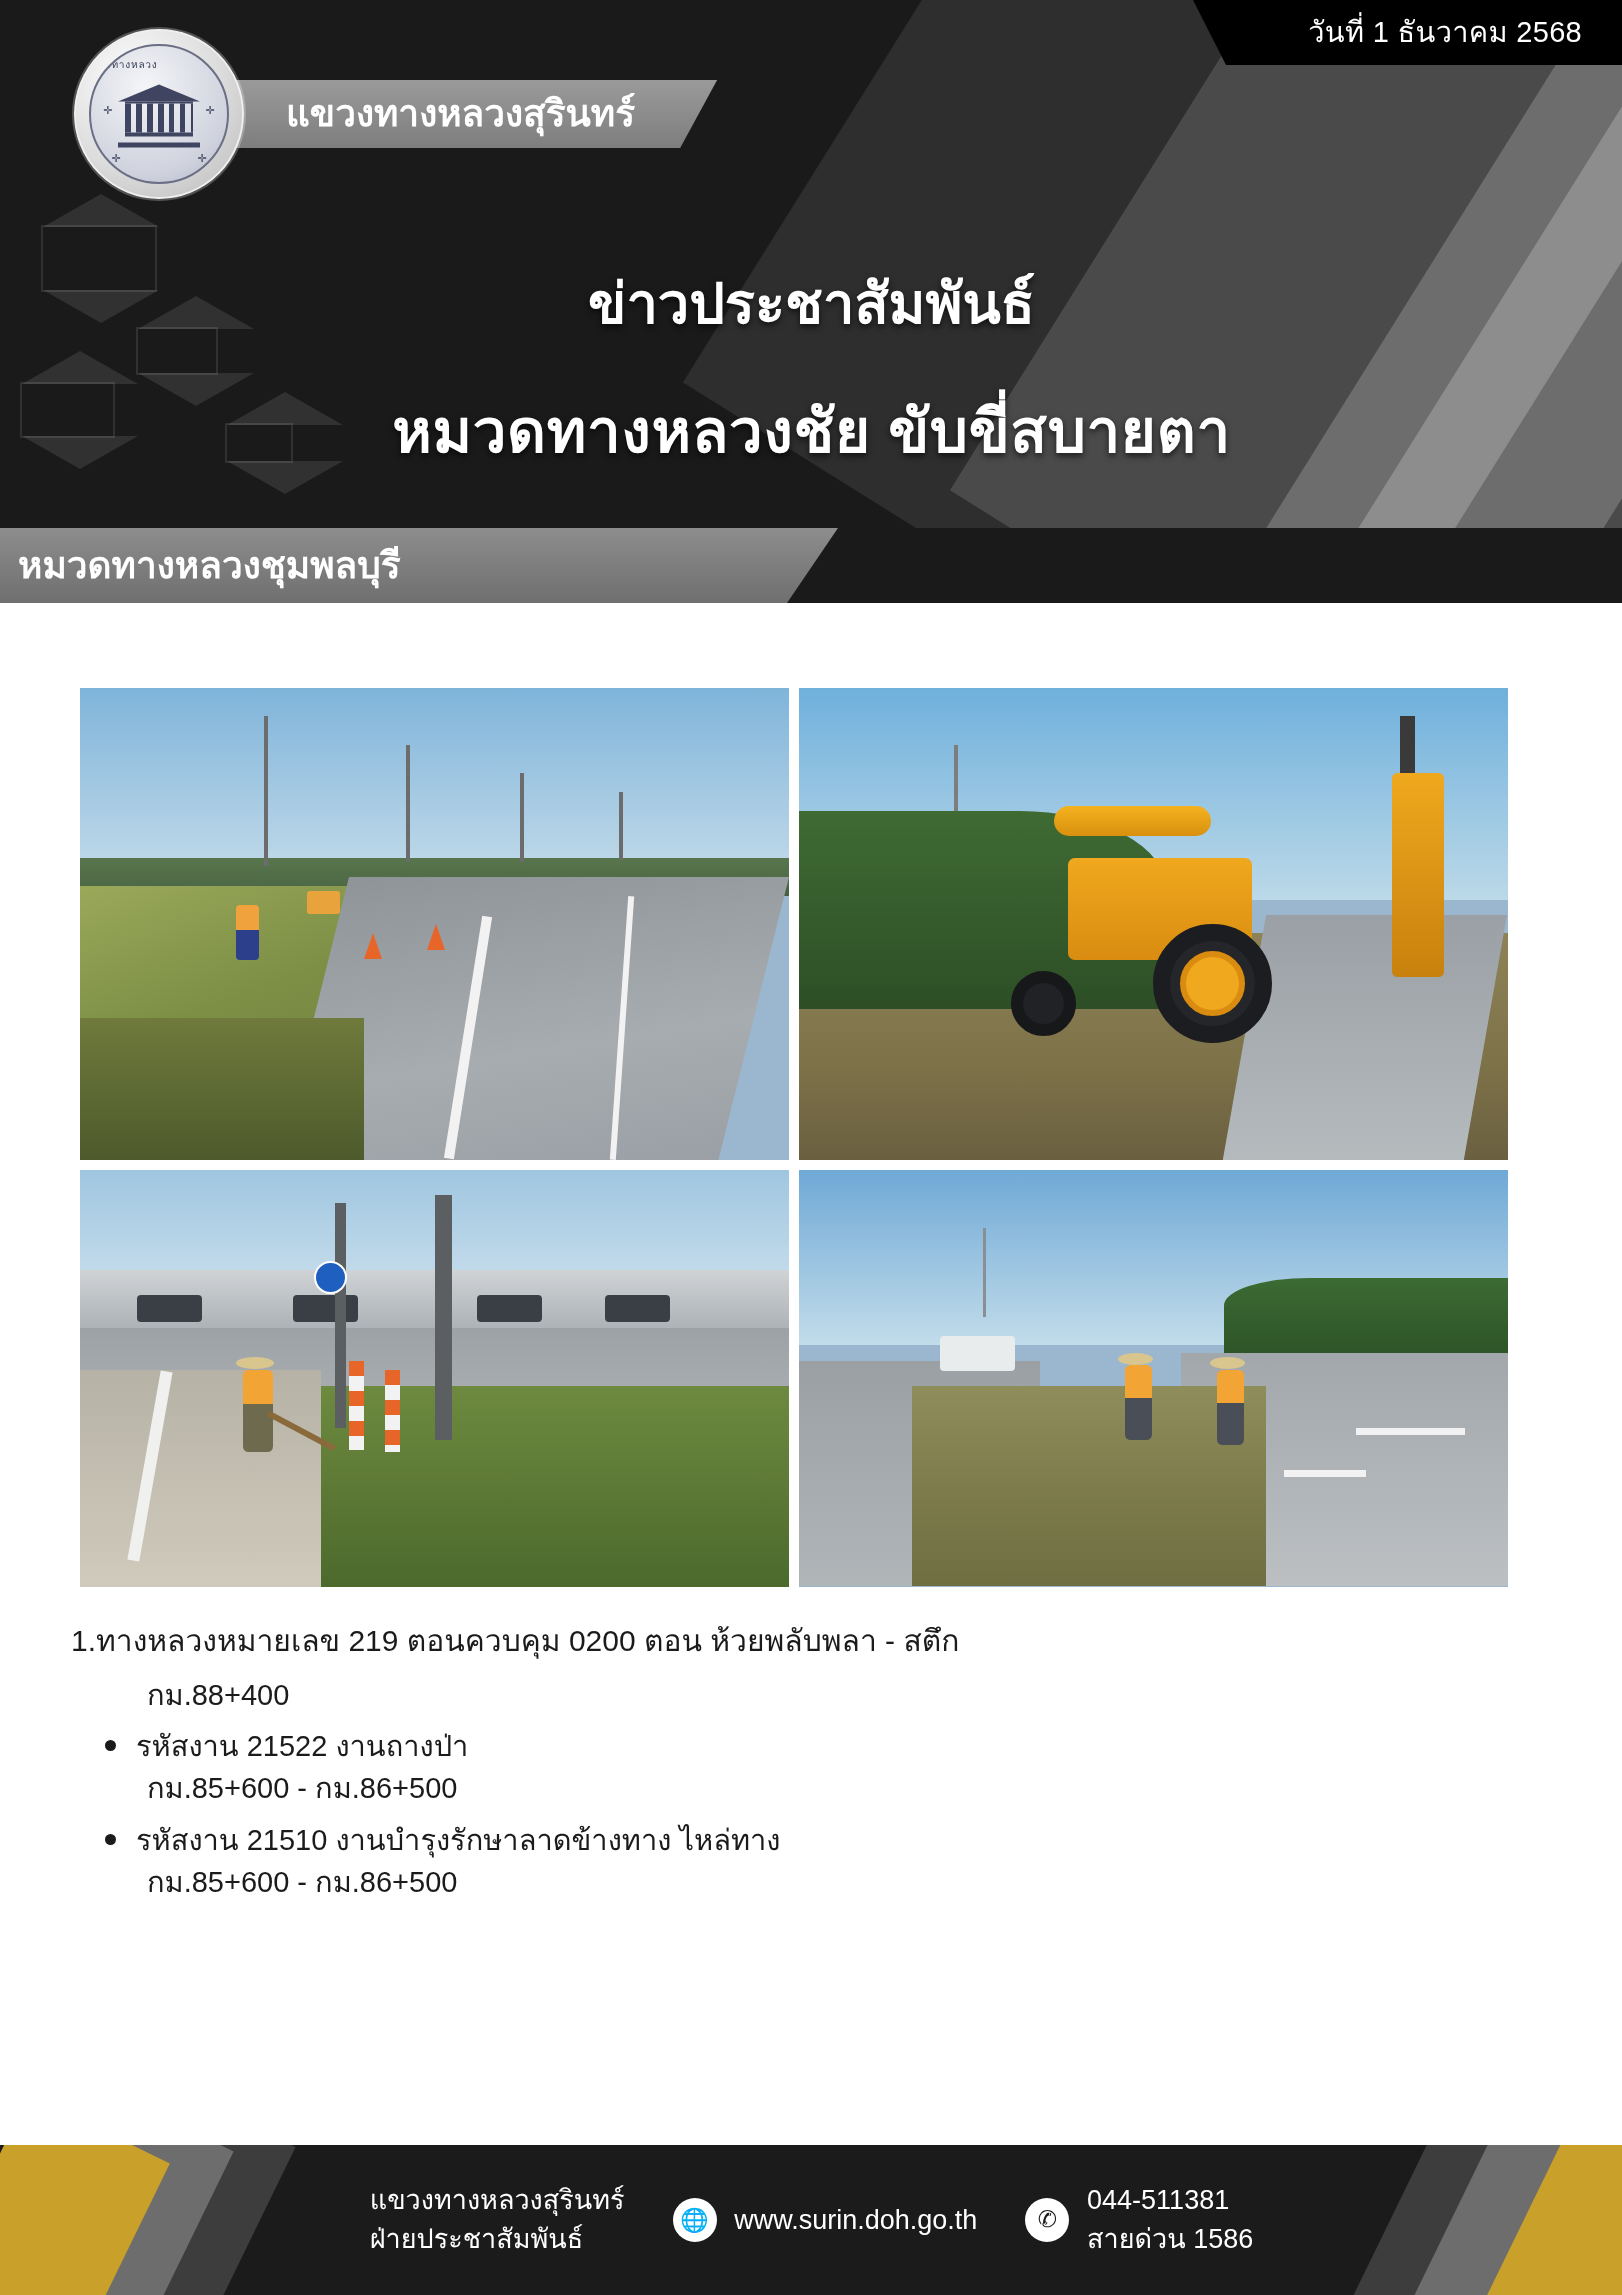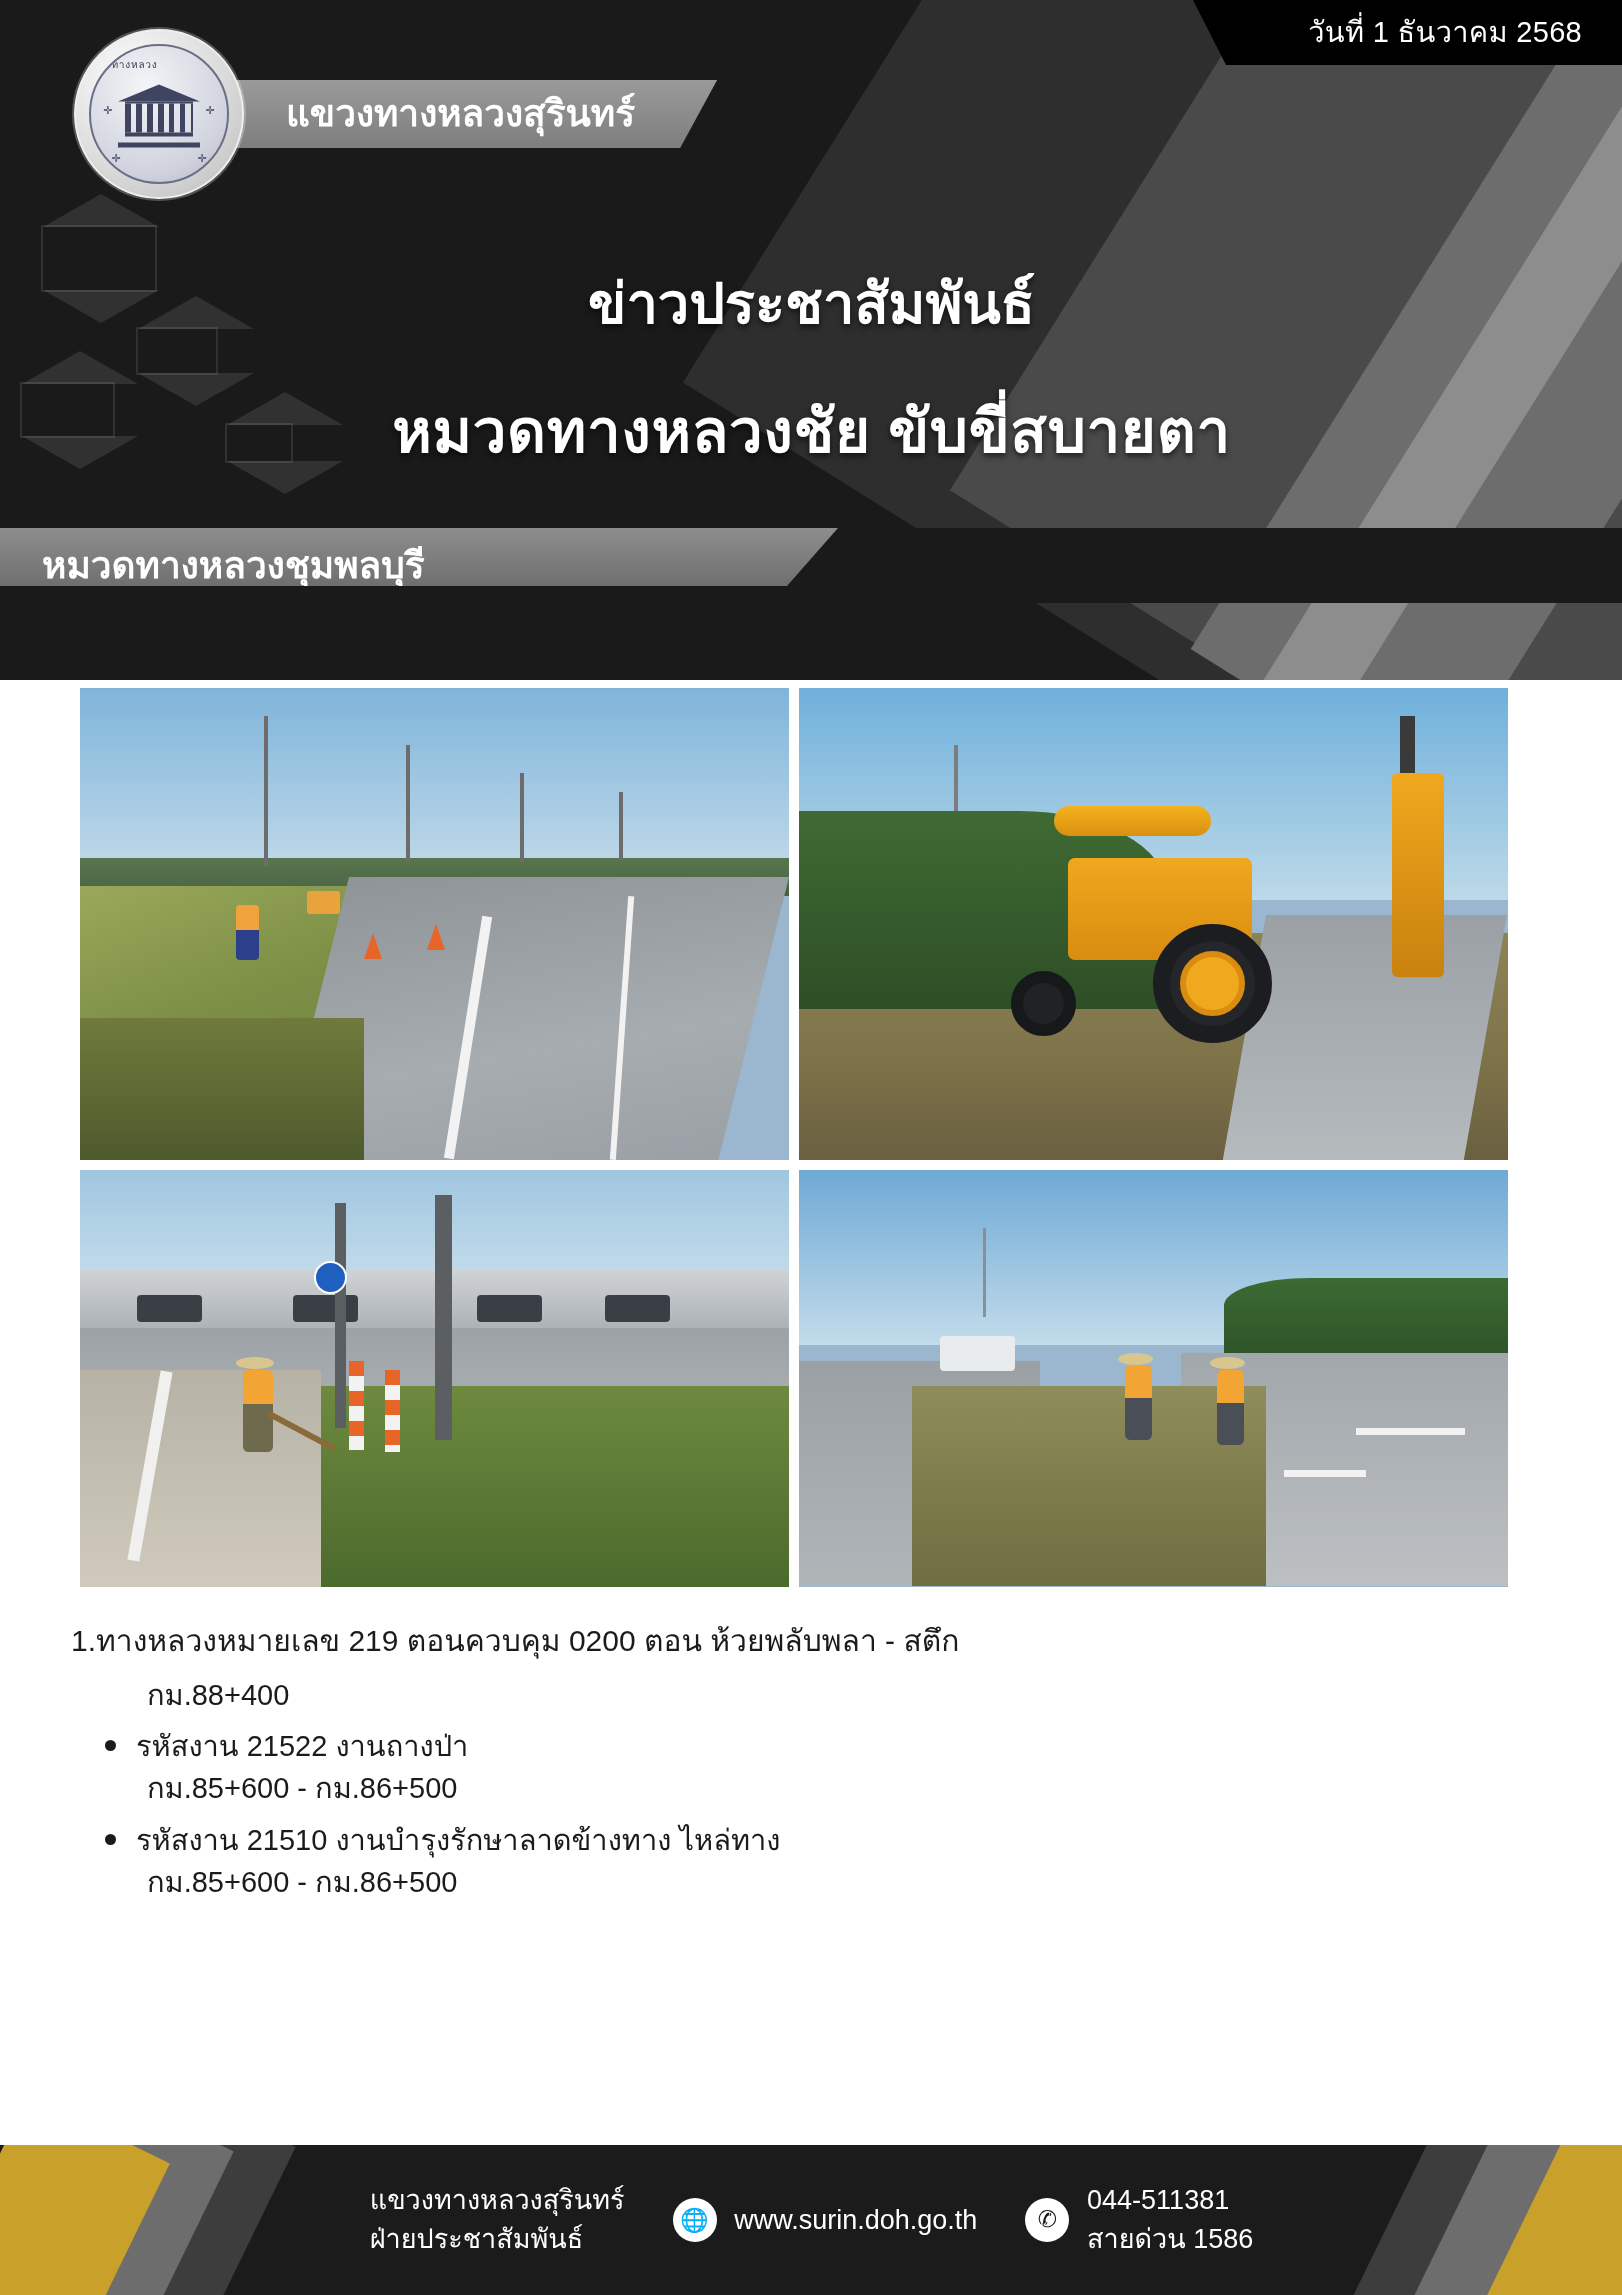--- a/index.html
+++ b/index.html
@@ -16,21 +16,21 @@
     height: 2295px;
     background: #ffffff;
     overflow: hidden;
   }
 
   
   .header {
     position: absolute;
     left: 0; top: 0;
     width: 1623px;
-    height: 680px;
+    height: 528px;
     background: #1a1a1a;
     overflow: hidden;
   }
   .hdr-diag-1 {
     position: absolute;
     width: 1022px; height: 1090px;
     background: #2e2e2e;
     right: -293px; top: -354px;
     transform: rotate(32deg);
     transform-origin: center;
@@ -192,27 +192,27 @@
     font-weight: bold;
     letter-spacing: 0.7px;
     text-shadow: 0 2.7px 6.8px rgba(0,0,0,0.65);
     z-index: 9;
   }
 
   
   .section-bar {
     position: absolute;
     left: 0; top: 528px;
-    width: 838px; height: 58px;
+    width: 838px; height: 75px;
     background: linear-gradient(180deg,#8d8d8d 0%,#6f6f6f 100%);
     color: #ffffff;
     font-size: 37px;
     font-weight: bold;
     line-height: 75px;
-    padding-left: 42px;
+    padding-left: 18px;
     clip-path: polygon(0 0, 100% 0, calc(100% - 51px) 100%, 0 100%);
     z-index: 6;
   }
   .section-bar-bg {
     position: absolute;
     left: 0; top: 528px;
     width: 1623px; height: 75px;
     background: #1a1a1a;
     z-index: 5;
   }

